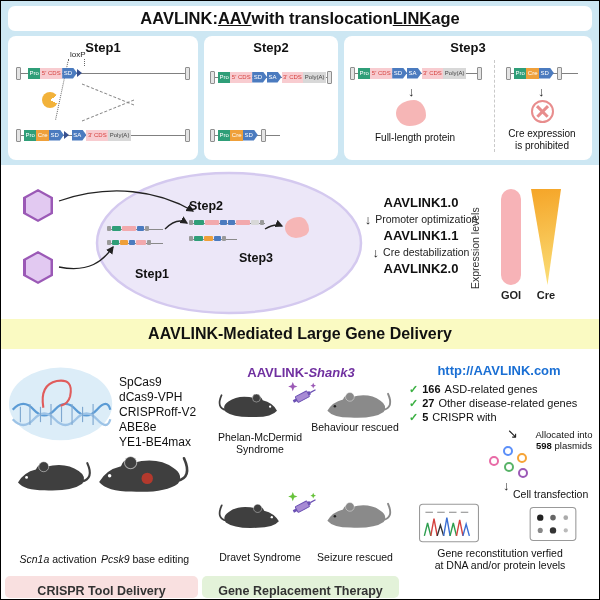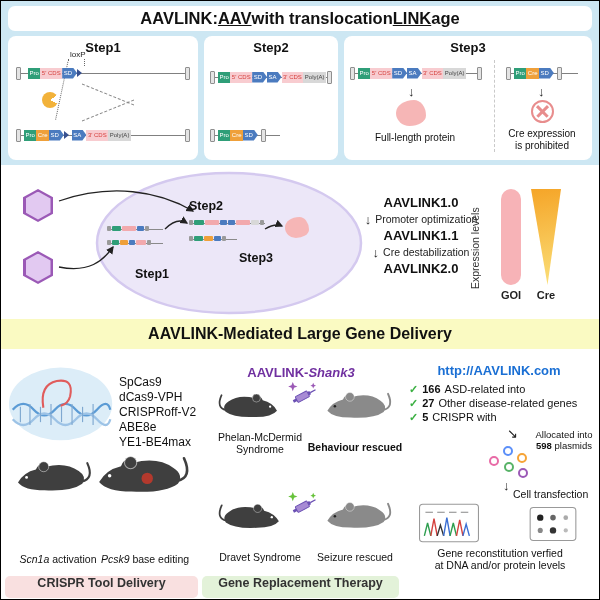--- a/index.html
+++ b/index.html
@@ -98,21 +98,21 @@
   .purple { color:#7030a0; } .greenx { color:#2e8b3d; }
   .syringe { position:absolute; }
   .url { position:absolute; left:400px; width:196px; top:14px; text-align:center; color:#1a6fd4; font-weight:bold; font-size:13px; }
   .check-list { position:absolute; left:408px; top:33px; }
   .check-row { display:flex; align-items:baseline; gap:4px; font-size:11px; line-height:14px; }
   .check { color:#3cb043; font-weight:bold; }
   .cnt { font-weight:bold; }
   .alloc { position:absolute; left:532px; top:80px; width:62px; font-size:9.5px; line-height:11px; text-align:center; }
   .plasmids { position:absolute; left:486px; top:97px; width:48px; height:35px; }
   .ring { position:absolute; width:10px; height:10px; border:2.5px solid; border-radius:50%; background:transparent; }
-  .footer-label { position:absolute; bottom:3px; height:22px; border-radius:5px; display:flex; align-items:flex-start; justify-content:center;
+  .footer-label { position:absolute; bottom:3px; height:22px; border-radius:5px; display:flex; align-items:flex-end; justify-content:center;
                   font-weight:bold; font-size:12.5px; color:#333; }
   .f1 { left:4px;   width:193px; background:#f9e0e0; }
   .f2 { left:201px; width:197px; background:#e3f2d9; }
   .f3 { left:402px; width:194px; background:#d6eaf8; }
 </style>
 </head>
 <body>
 
 <div id="root">
 
@@ -385,21 +385,21 @@
       <path class="m-tail" d="M96 40 Q114 36 104 14"></path>
       <path class="m-body" d="M7 41 Q15 27 32 23 Q37 11 46 19 Q74 12 92 25 Q104 33 97 43 Q82 54 44 52 Q16 52 7 41 Z"></path>
       <circle class="m-ear" cx="43" cy="19" r="7"></circle>
       <circle class="m-eye" cx="19" cy="34" r="2"></circle>
     </svg>
 
     <div class="cap" style="left:205px;top:82px;width:108px;">
       <div>Phelan-McDermid</div>
       <div>Syndrome</div>
     </div>
-    <div class="cap" style="left:306px;top:92px;width:96px;font-weight:bold;">Behaviour rescued</div>
+    <div class="cap" style="left:306px;top:72px;width:96px;">Behaviour rescued</div>
 
 
     <svg class="mouse flip" style="left:216px;top:148px;" width="66" height="38" viewBox="0 0 112 64">
       <path class="m-tail" d="M96 40 Q114 36 104 14"></path>
       <path class="m-body" d="M7 41 Q15 27 32 23 Q37 11 46 19 Q74 12 92 25 Q104 33 97 43 Q82 54 44 52 Q16 52 7 41 Z"></path>
       <circle class="m-ear" cx="43" cy="19" r="7"></circle>
       <circle class="m-eye" cx="19" cy="34" r="2"></circle>
     </svg>
     <svg class="syringe" style="left:286px;top:142px;" width="32" height="26" viewBox="0 0 34 28">
       <g transform="rotate(-28 17 16)">
@@ -420,21 +420,21 @@
 
     <div class="cap" style="left:205px;top:202px;width:108px;">Dravet Syndrome</div>
     <div class="cap" style="left:306px;top:202px;width:96px;">Seizure rescued</div>
 
     <div class="url">http://AAVLINK.com</div>
 
     <div class="check-list">
       <div class="check-row">
         <span class="check">✓</span>
         <span class="cnt">166</span>
-        <span>ASD-related into</span>
+        <span>ASD-related genes</span>
       </div>
       <div class="check-row">
         <span class="check">✓</span>
         <span class="cnt">27</span>
         <span>Other disease-related genes</span>
       </div>
       <div class="check-row">
         <span class="check">✓</span>
         <span class="cnt">5</span>
         <span>CRISPR with</span>

